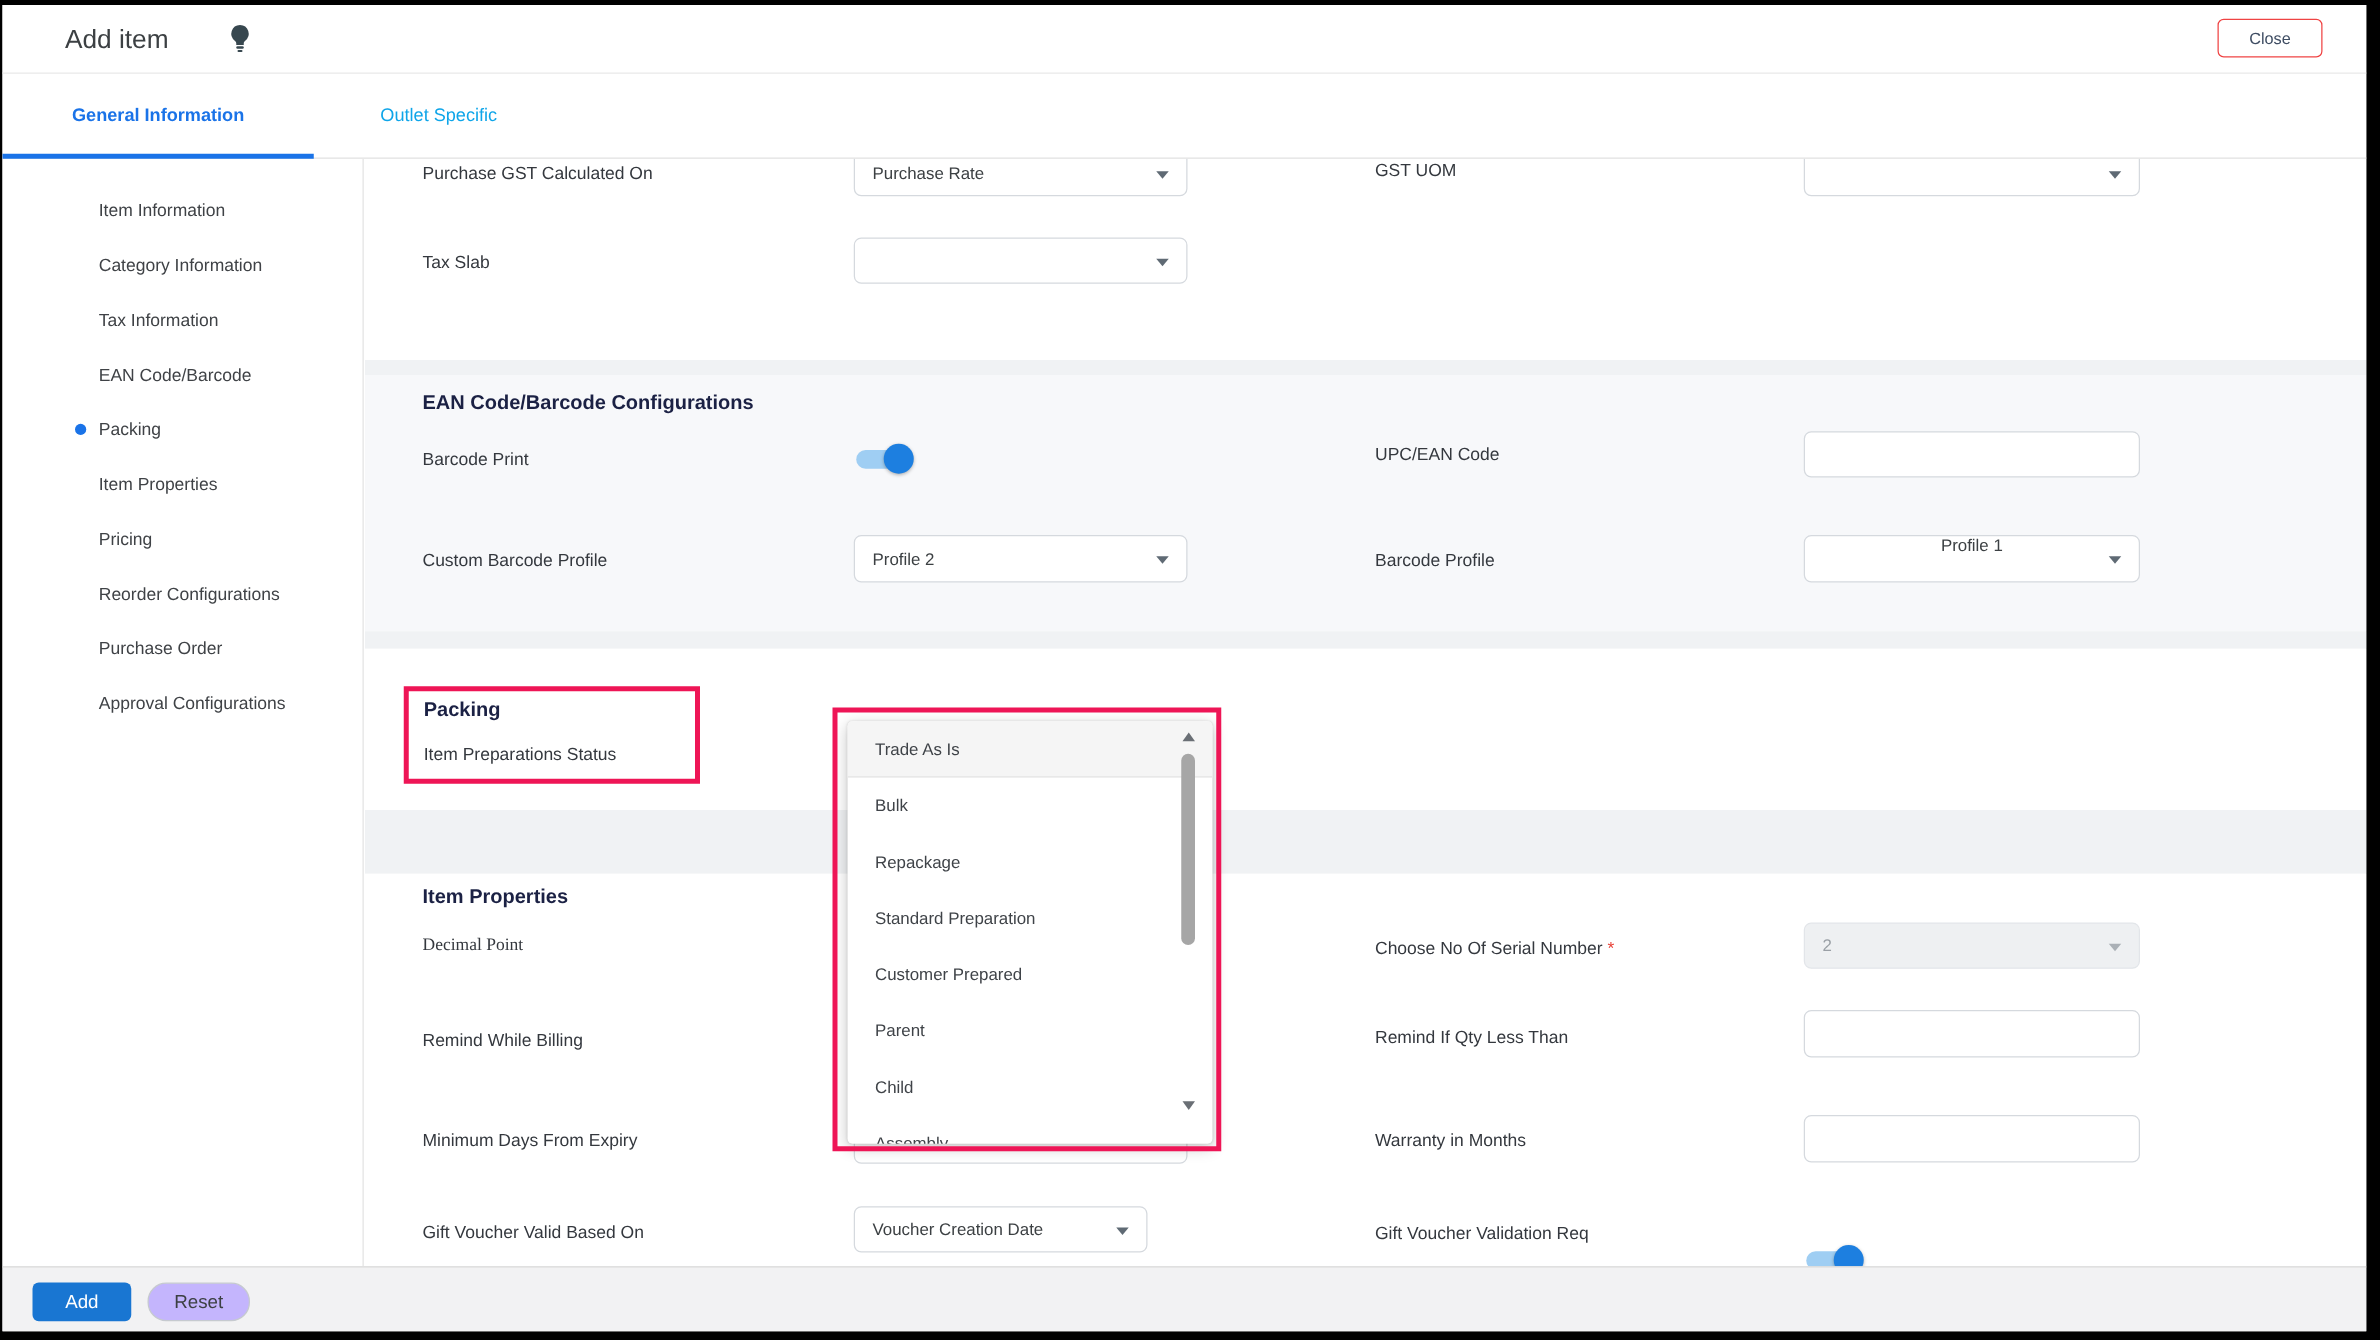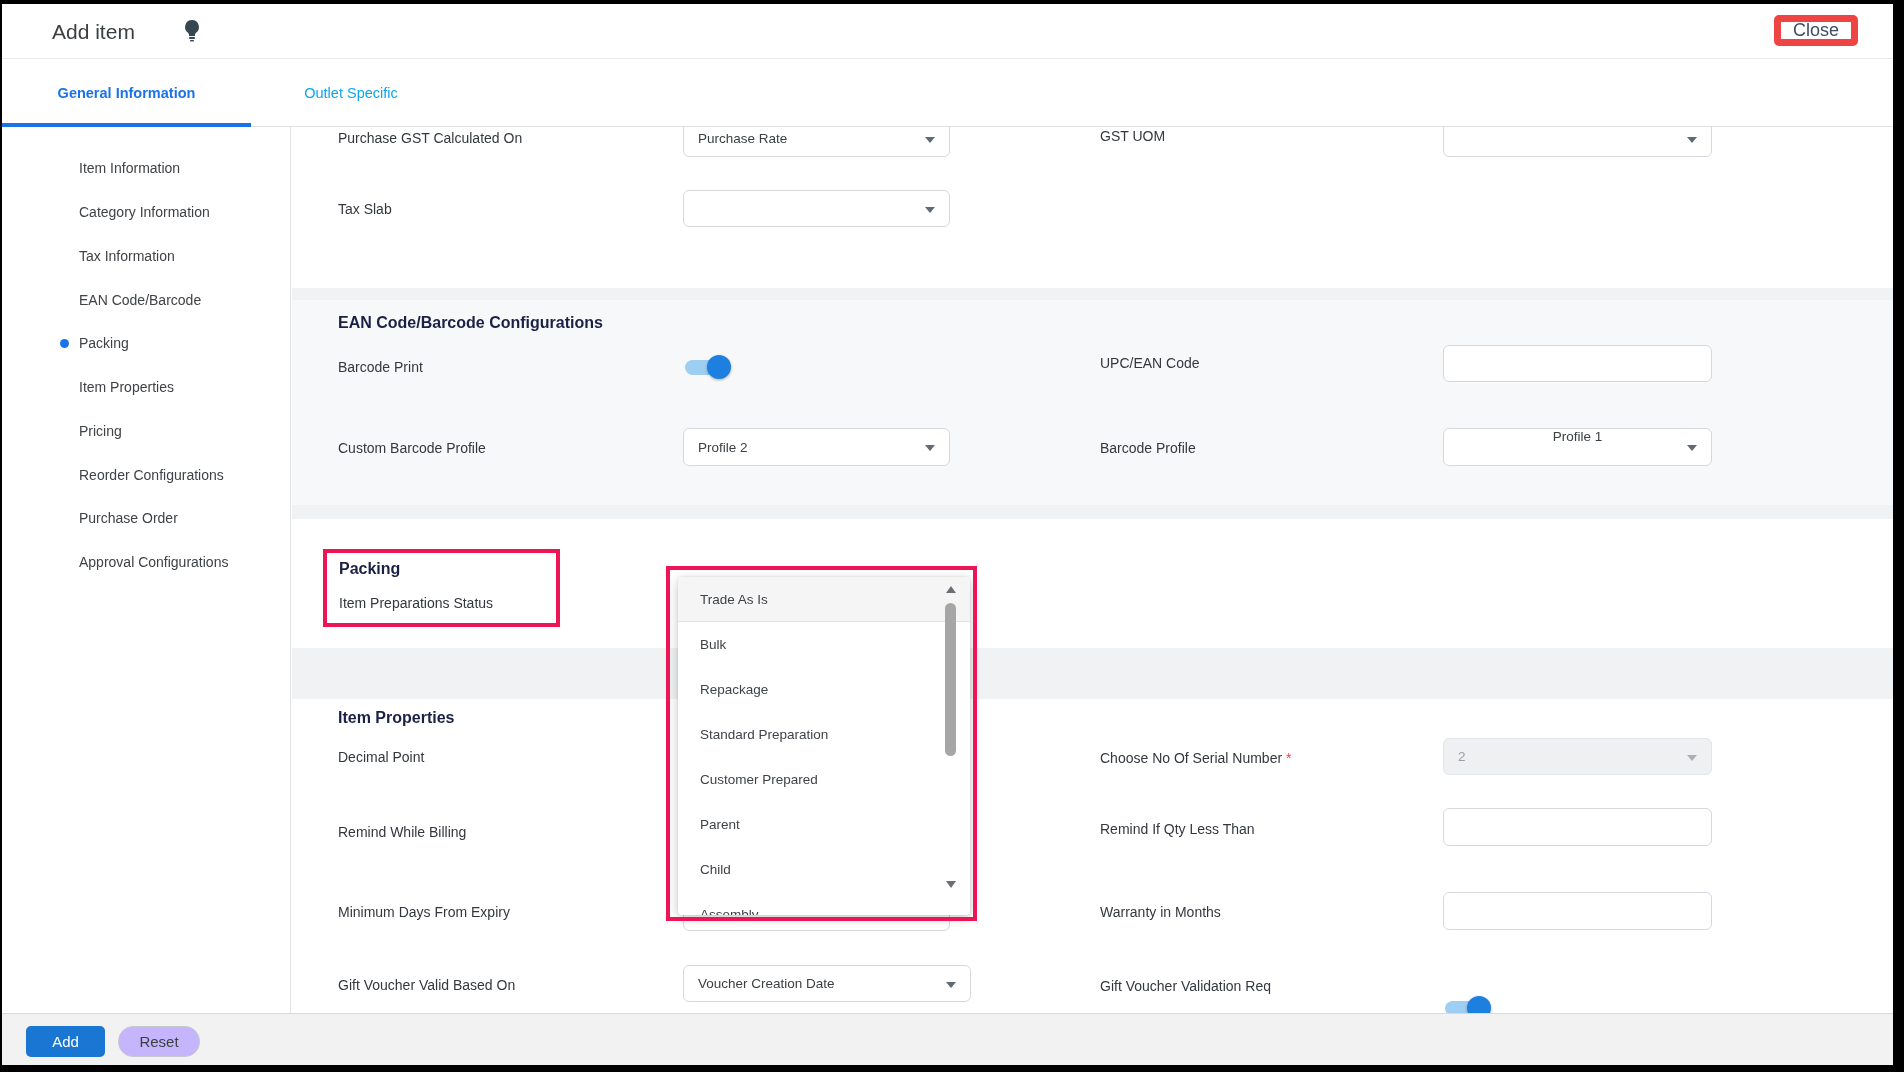--- a/index.html
+++ b/index.html
@@ -5,21 +5,21 @@
   * { margin:0; padding:0; box-sizing:border-box; }
   html,body { width:1904px; height:1072px; }
   body { font-family:"Liberation Sans", sans-serif; background:#000; position:relative; overflow:hidden; }
   .abs { position:absolute; }
   .window { left:2px; top:4px; width:1891px; height:1061px; background:#fff; }
 
   
   .hdr { left:2px; top:4px; width:1891px; height:55px; background:#fff; border-bottom:1px solid #e9e9e9; z-index:5; }
   .hdr-title { left:52px; top:20px; font-size:21px; color:#3c4043; }
   .bulb { left:182px; top:18px; }
-  .close-btn { left:1774px; top:15px; width:84px; height:31px; background:#fff; border:7px solid #ef4444; border-radius:5px; display:flex; align-items:center; justify-content:center; font-size:18px; color:#3f4d63; cursor:pointer; }
+  .close-btn { left:1774px; top:15px; width:84px; height:31px; background:#fff; border:1px solid #ef4444; border-radius:5px; display:flex; align-items:center; justify-content:center; font-size:13px; color:#3f4d63; cursor:pointer; }
 
   
   .tabbar { left:2px; top:59px; width:1891px; height:68px; background:#fff; border-bottom:1px solid #e1e1e1; z-index:4; }
   .tab { height:68px; display:flex; align-items:center; justify-content:center; font-size:14.5px; cursor:pointer; }
   .tab-active { color:#1a73e8; font-weight:bold; }
   .tab-idle { color:#0ea5e9; }
   .tab-underline { left:2px; top:123px; width:249px; height:4px; background:#1a73e8; z-index:5; }
 
   
   .sidebar { left:2px; top:127px; width:289px; height:886px; background:#fff; border-right:1px solid #e4e4e4; z-index:3; }
@@ -141,21 +141,21 @@
   <span>Profile 1</span>
   <span class="caret"></span>
 </div>
 
 <div class="abs redbox" style="left:323px;top:549px;width:237px;height:78px;background:#fff;z-index:2;">
   <div class="sec-hdr" style="position:absolute;left:12px;top:7px;">Packing</div>
   <div class="lbl" style="position:absolute;left:12px;top:42px;">Item Preparations Status</div>
 </div>
 
 <div class="abs sec-hdr" style="left:338px;top:709px;">Item Properties</div>
-<div class="abs lbl" style="left:338px;top:749px;">Decimal Point</div>
+<div class="abs lbl" style="left:338px;top:749px;font-family:Liberation Serif, serif;">Decimal Point</div>
 <div class="abs lbl" style="left:1100px;top:750px;">
   <span>Choose No Of Serial Number</span><span class="star">*</span>
 </div>
 <div class="abs dd dd-disabled" style="left:1443px;top:738px;width:269px;height:37px;">
   <span>2</span>
   <span class="caret"></span>
 </div>
 
 <div class="abs lbl" style="left:338px;top:824px;">Remind While Billing</div>
 <div class="abs lbl" style="left:1100px;top:821px;">Remind If Qty Less Than</div>
@@ -166,21 +166,21 @@
 <div class="abs lbl" style="left:338px;top:904px;">Minimum Days From Expiry</div>
 <div class="abs inp" style="left:683px;top:893px;width:267px;height:38px;">
   <span></span>
 </div>
 <div class="abs lbl" style="left:1100px;top:904px;">Warranty in Months</div>
 <div class="abs inp" style="left:1443px;top:892px;width:269px;height:38px;">
   <span></span>
 </div>
 
 <div class="abs lbl" style="left:338px;top:977px;">Gift Voucher Valid Based On</div>
-<div class="abs dd" style="left:683px;top:965px;width:288px;height:37px;">
+<div class="abs dd" style="left:683px;top:965px;width:235px;height:37px;">
   <span>Voucher Creation Date</span>
   <span class="caret"></span>
 </div>
 <div class="abs lbl" style="left:1100px;top:978px;">Gift Voucher Validation Req</div>
 <div class="abs toggle" style="left:1443px;top:972px;">
   <div class="track"></div>
   <div class="knob"></div>
 </div>
 
 <div class="abs redbox" style="left:666px;top:566px;width:311px;height:355px;z-index:11;pointer-events:none;"></div>

